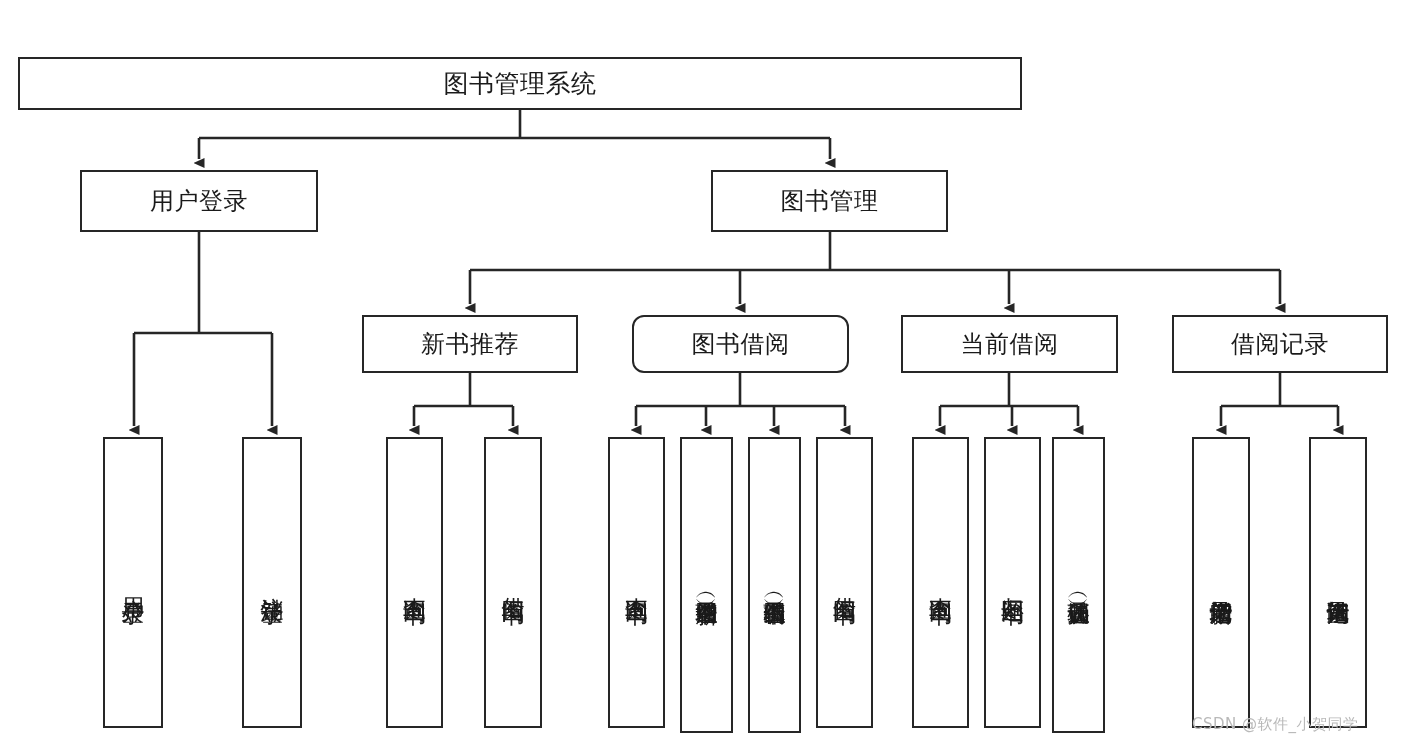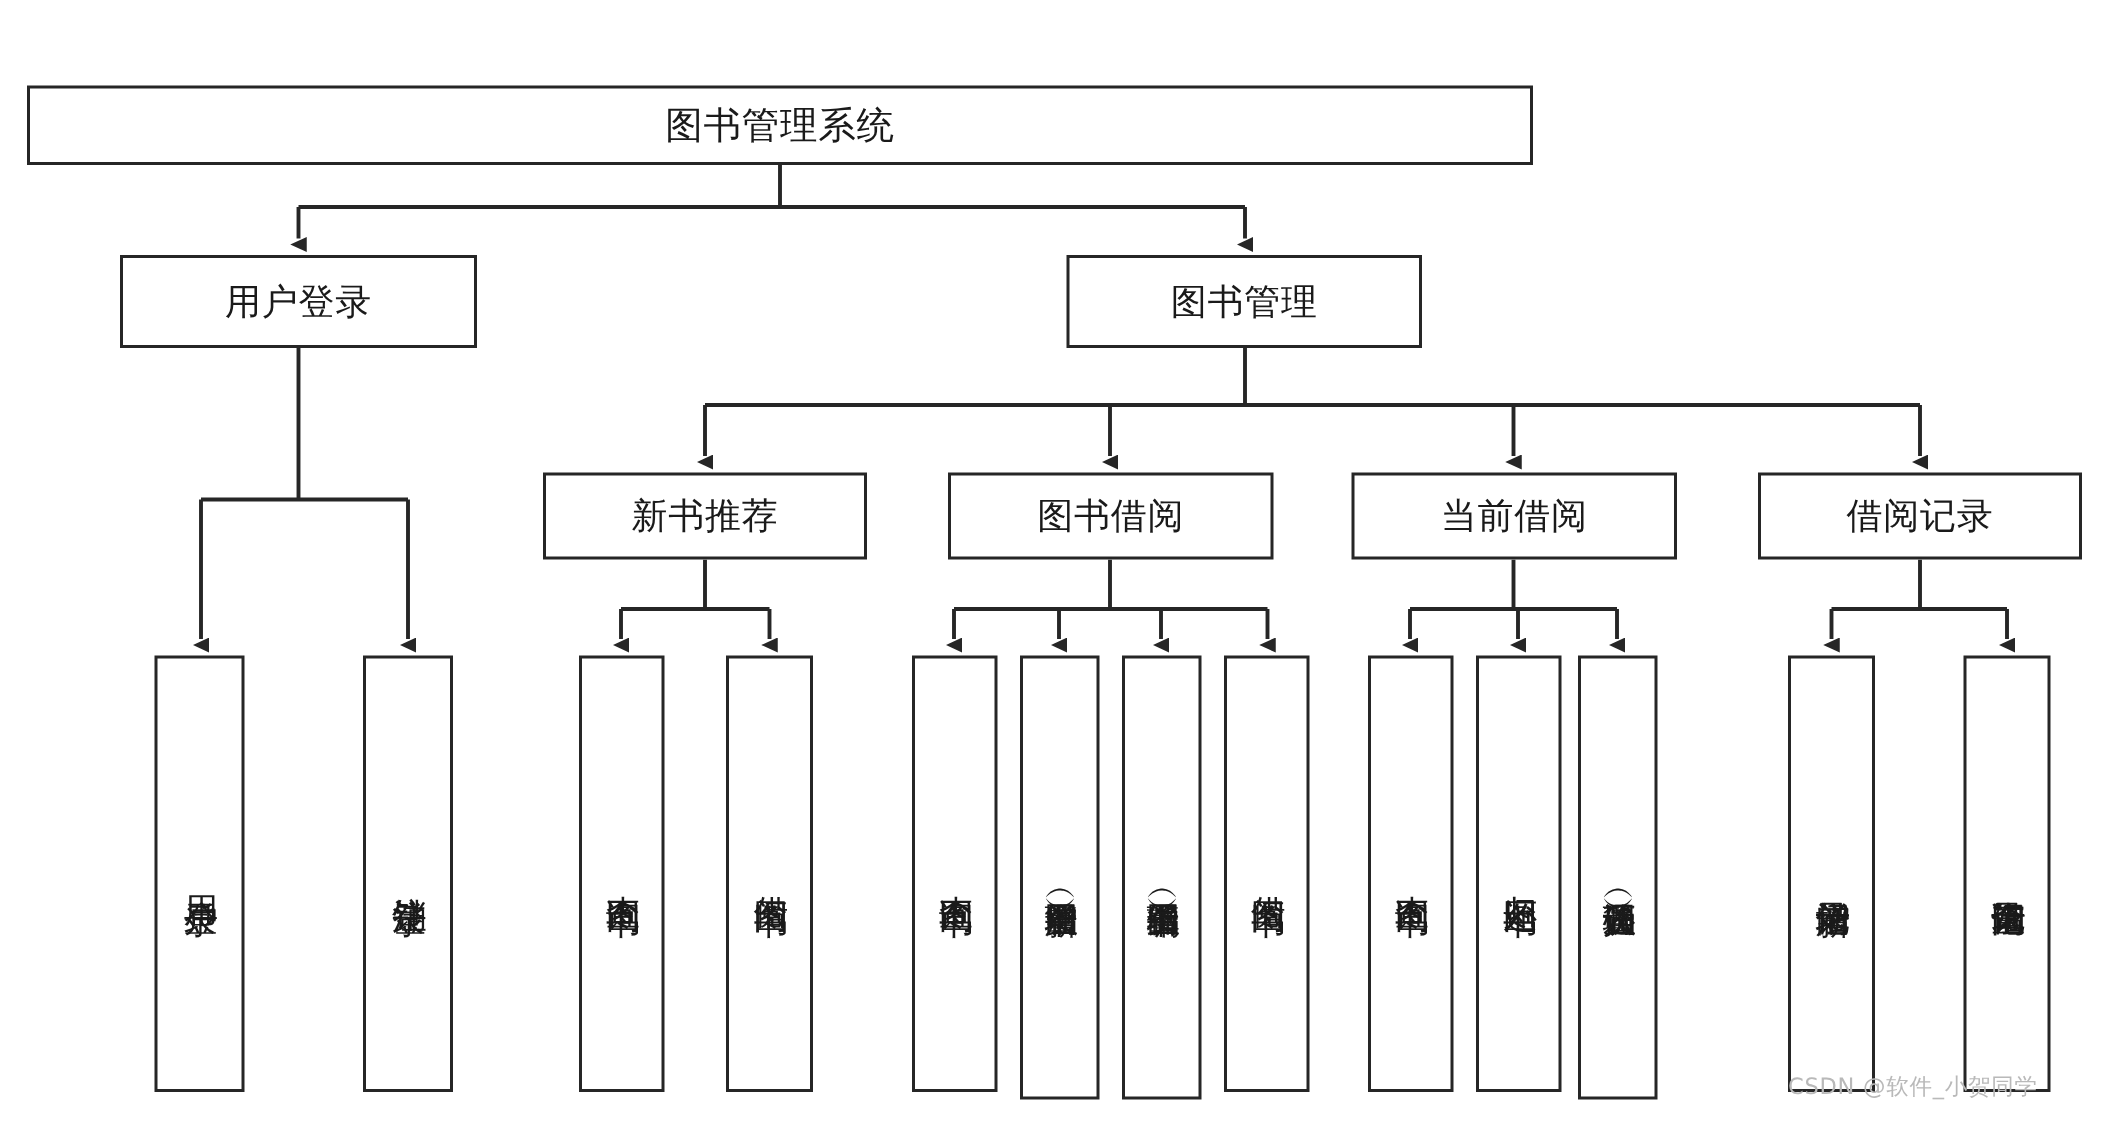--- a/index.html
+++ b/index.html
@@ -124,21 +124,21 @@
   </svg>
 
   <div class="node horiz" id="root-node" style="left:18px; top:13px; width:1004px; height:53px;margin-top:44px;">图书管理系统</div>
 
   <div class="node horiz" style="left:80px; top:170px; width:238px; height:62px;">用户登录</div>
 
   <div class="node horiz" style="left:711px; top:170px; width:237px; height:62px;text-align:right;">图书管理</div>
 
   <div class="node horiz" style="left:362px; top:315px; width:216px; height:58px;">新书推荐</div>
 
-  <div class="node horiz" style="left:632px; top:315px; width:217px; height:58px;">图书借阅</div>
+  <div class="node horiz" style="left:632px; top:315px; width:217px; height:58px;border-radius:12px;">图书借阅</div>
 
   <div class="node horiz" style="left:1172px; top:315px; width:216px; height:58px;">借阅记录</div>
 
   <div class="node horiz" style="left:901px; top:315px; width:217px; height:58px;">当前借阅</div>
 
   <div class="node vert" style="left:103px; top:437px; width:60px; height:291px;">
     <span class="vlabel">用户登录</span>
   </div>
 
   <div class="node vert" style="left:242px; top:437px; width:60px; height:291px;">

